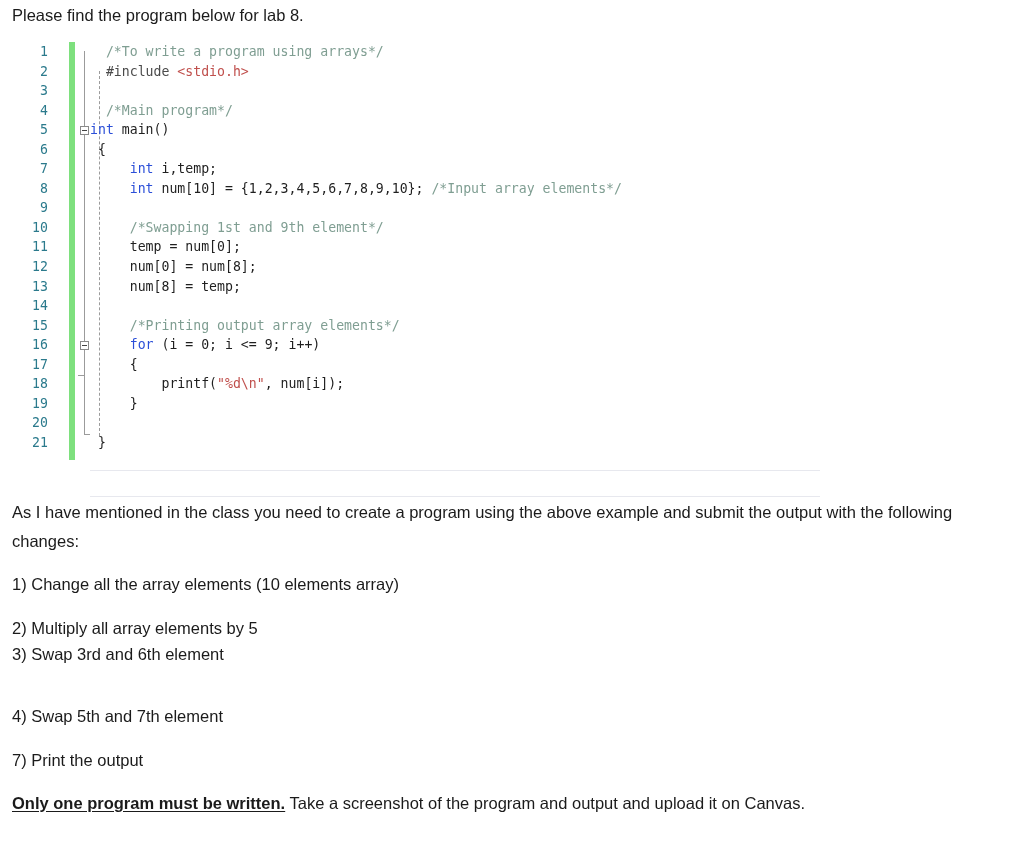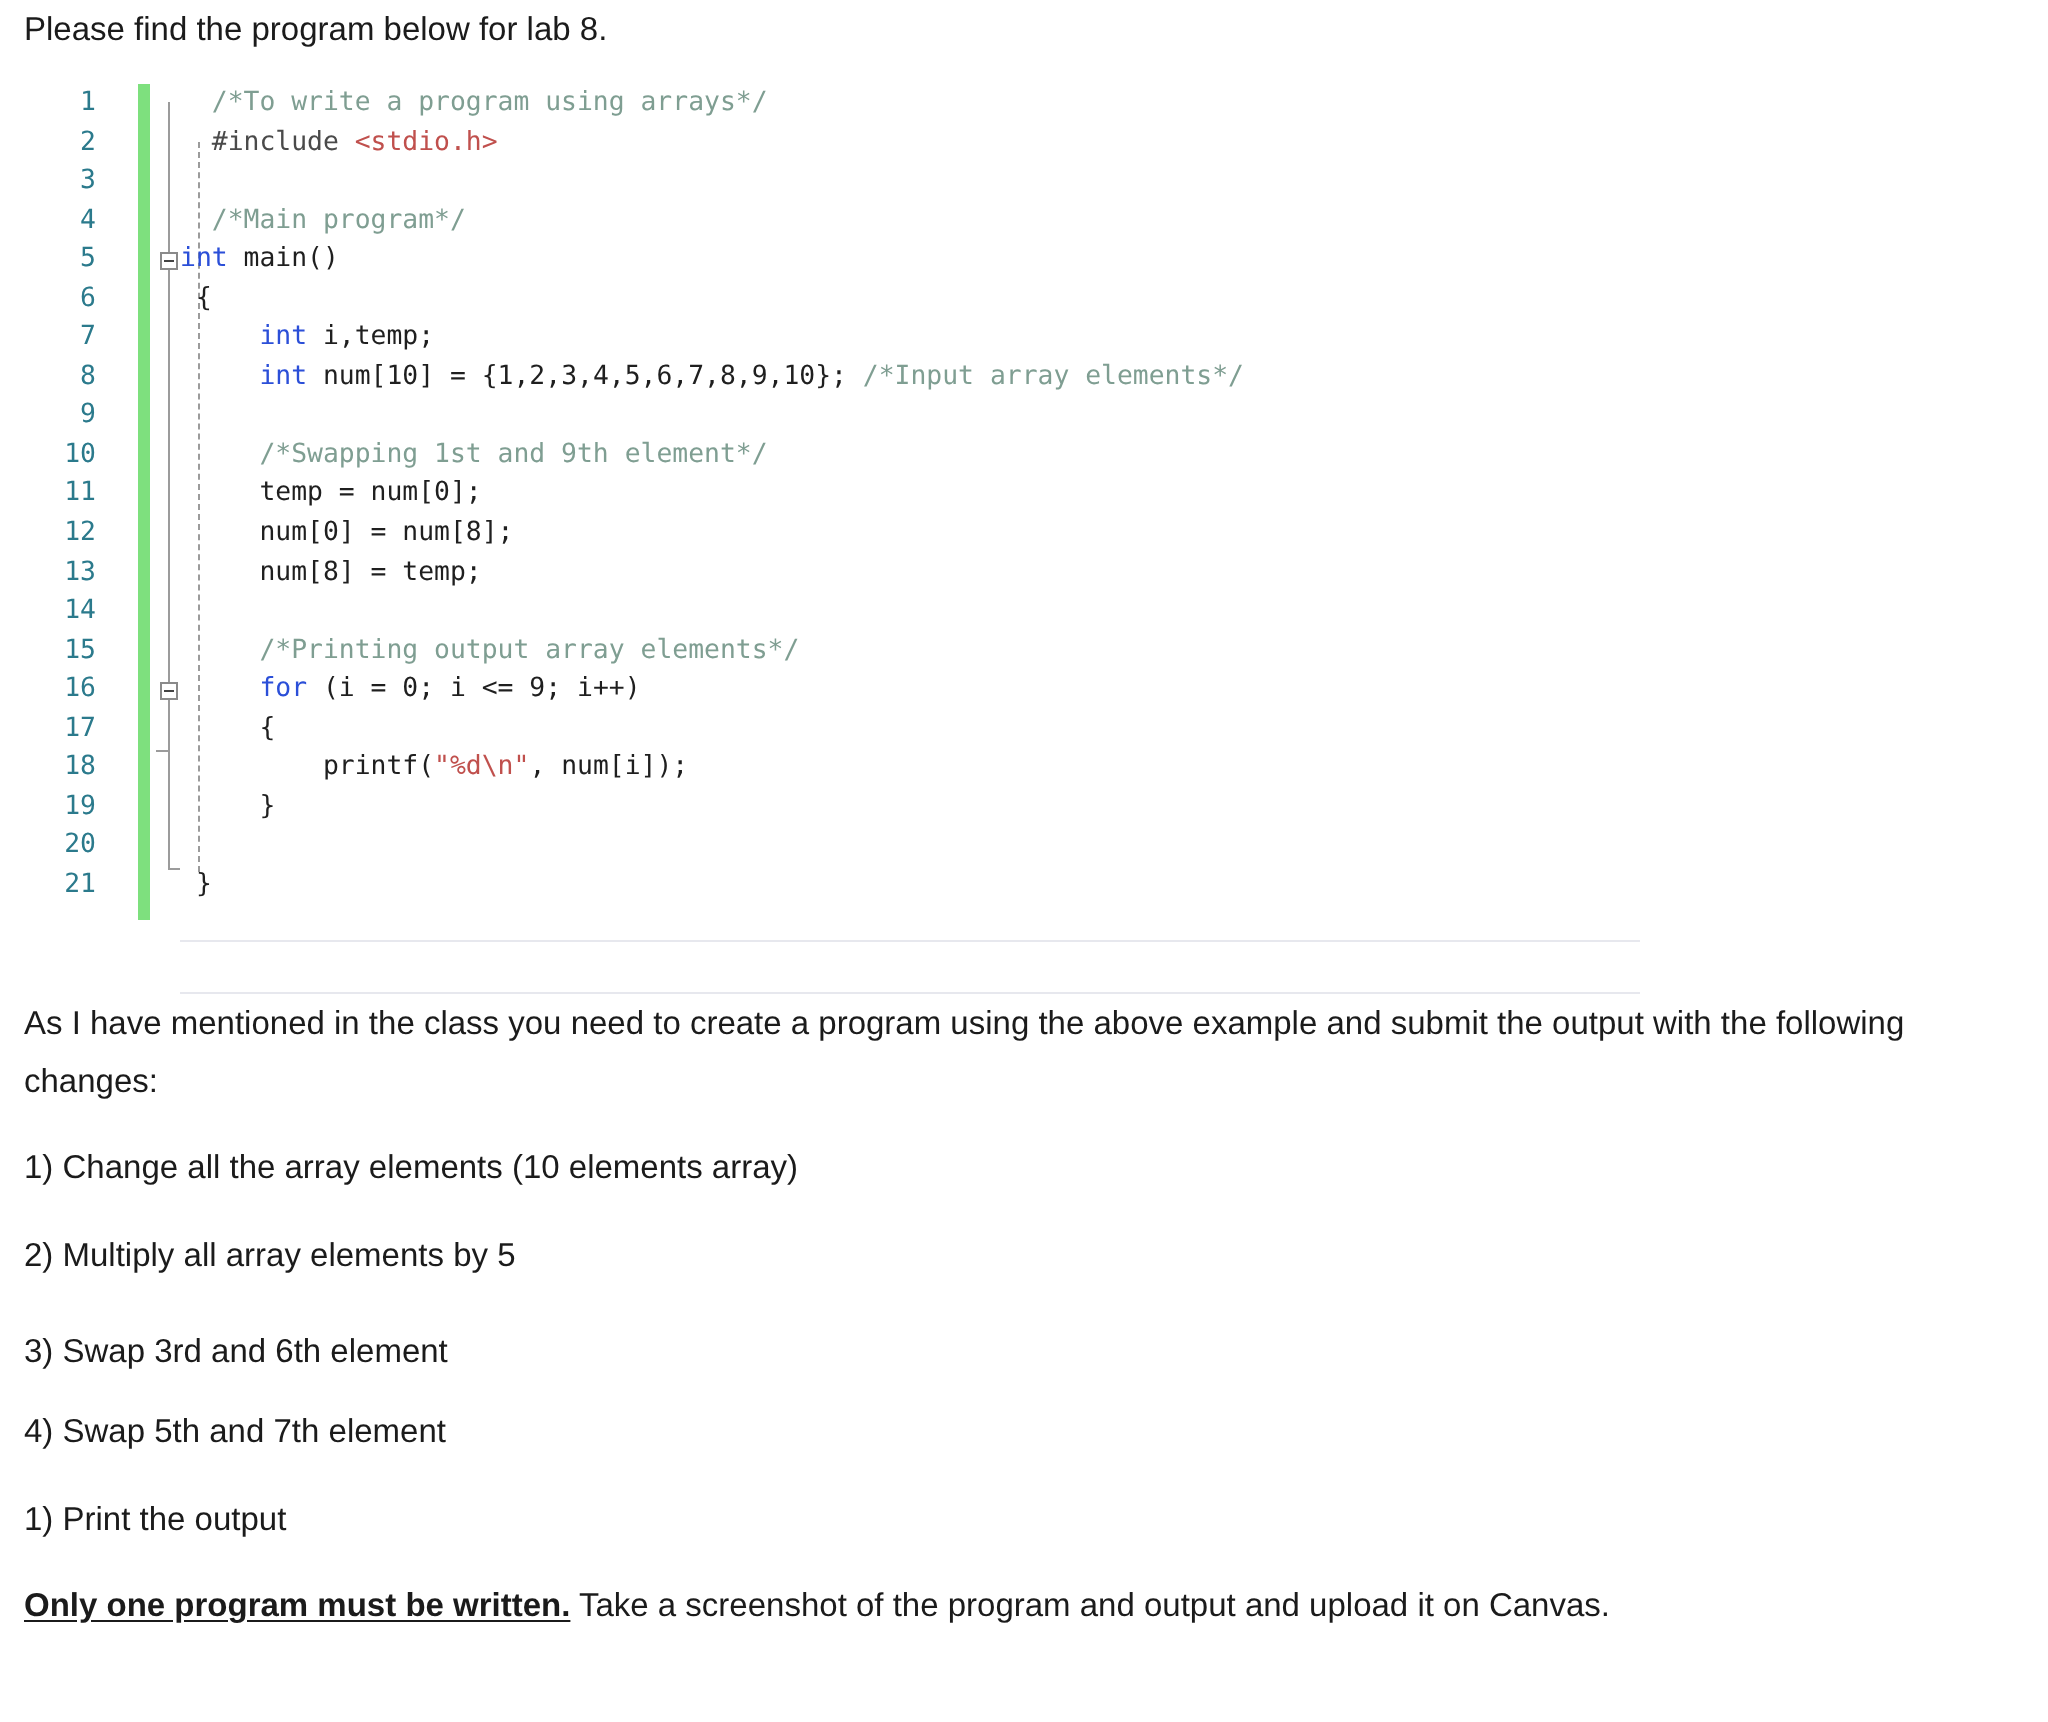--- a/index.html
+++ b/index.html
@@ -37,21 +37,21 @@
     position: absolute;
     left: 12px;
     width: 990px;
     font-size: 16.5px;
     line-height: 29px;
     color: #1b1b1b;
   }
   .prose.p-body   { top: 498px; }
   .prose.li-1     { top: 570px; }
   .prose.li-2     { top: 614px; }
-  .prose.li-3     { top: 662px; }
+  .prose.li-3     { top: 640px; }
   .prose.li-4     { top: 702px; }
   .prose.li-5     { top: 746px; }
   .prose.p-final  { top: 789px; }
   .prose.p-note   { top: 833px; }
 
   .strong-underline {
     font-weight: bold;
     text-decoration: underline;
     text-underline-offset: 2px;
   }
@@ -226,18 +226,18 @@
     <div class="rule r1"></div>
     <div class="rule r2"></div>
   </div>
 
   <div class="prose p-body">As I have mentioned in the class you need to create a program using the above example and submit the output with the following changes:</div>
 
   <div class="prose li-1">1) Change all the array elements (10 elements array)</div>
   <div class="prose li-2">2) Multiply all array elements by 5</div>
   <div class="prose li-3">3) Swap 3rd and 6th element</div>
   <div class="prose li-4">4) Swap 5th and 7th element</div>
-  <div class="prose li-5">1) Print the output</div>
+  <div class="prose li-5">7) Print the output</div>
 
   <div class="prose p-final"><span class="strong-underline">Only one program must be written.</span><span> Take a screenshot of the program and output and upload it on Canvas.</span></div>
 
 
 </div>
 
 </body></html>

